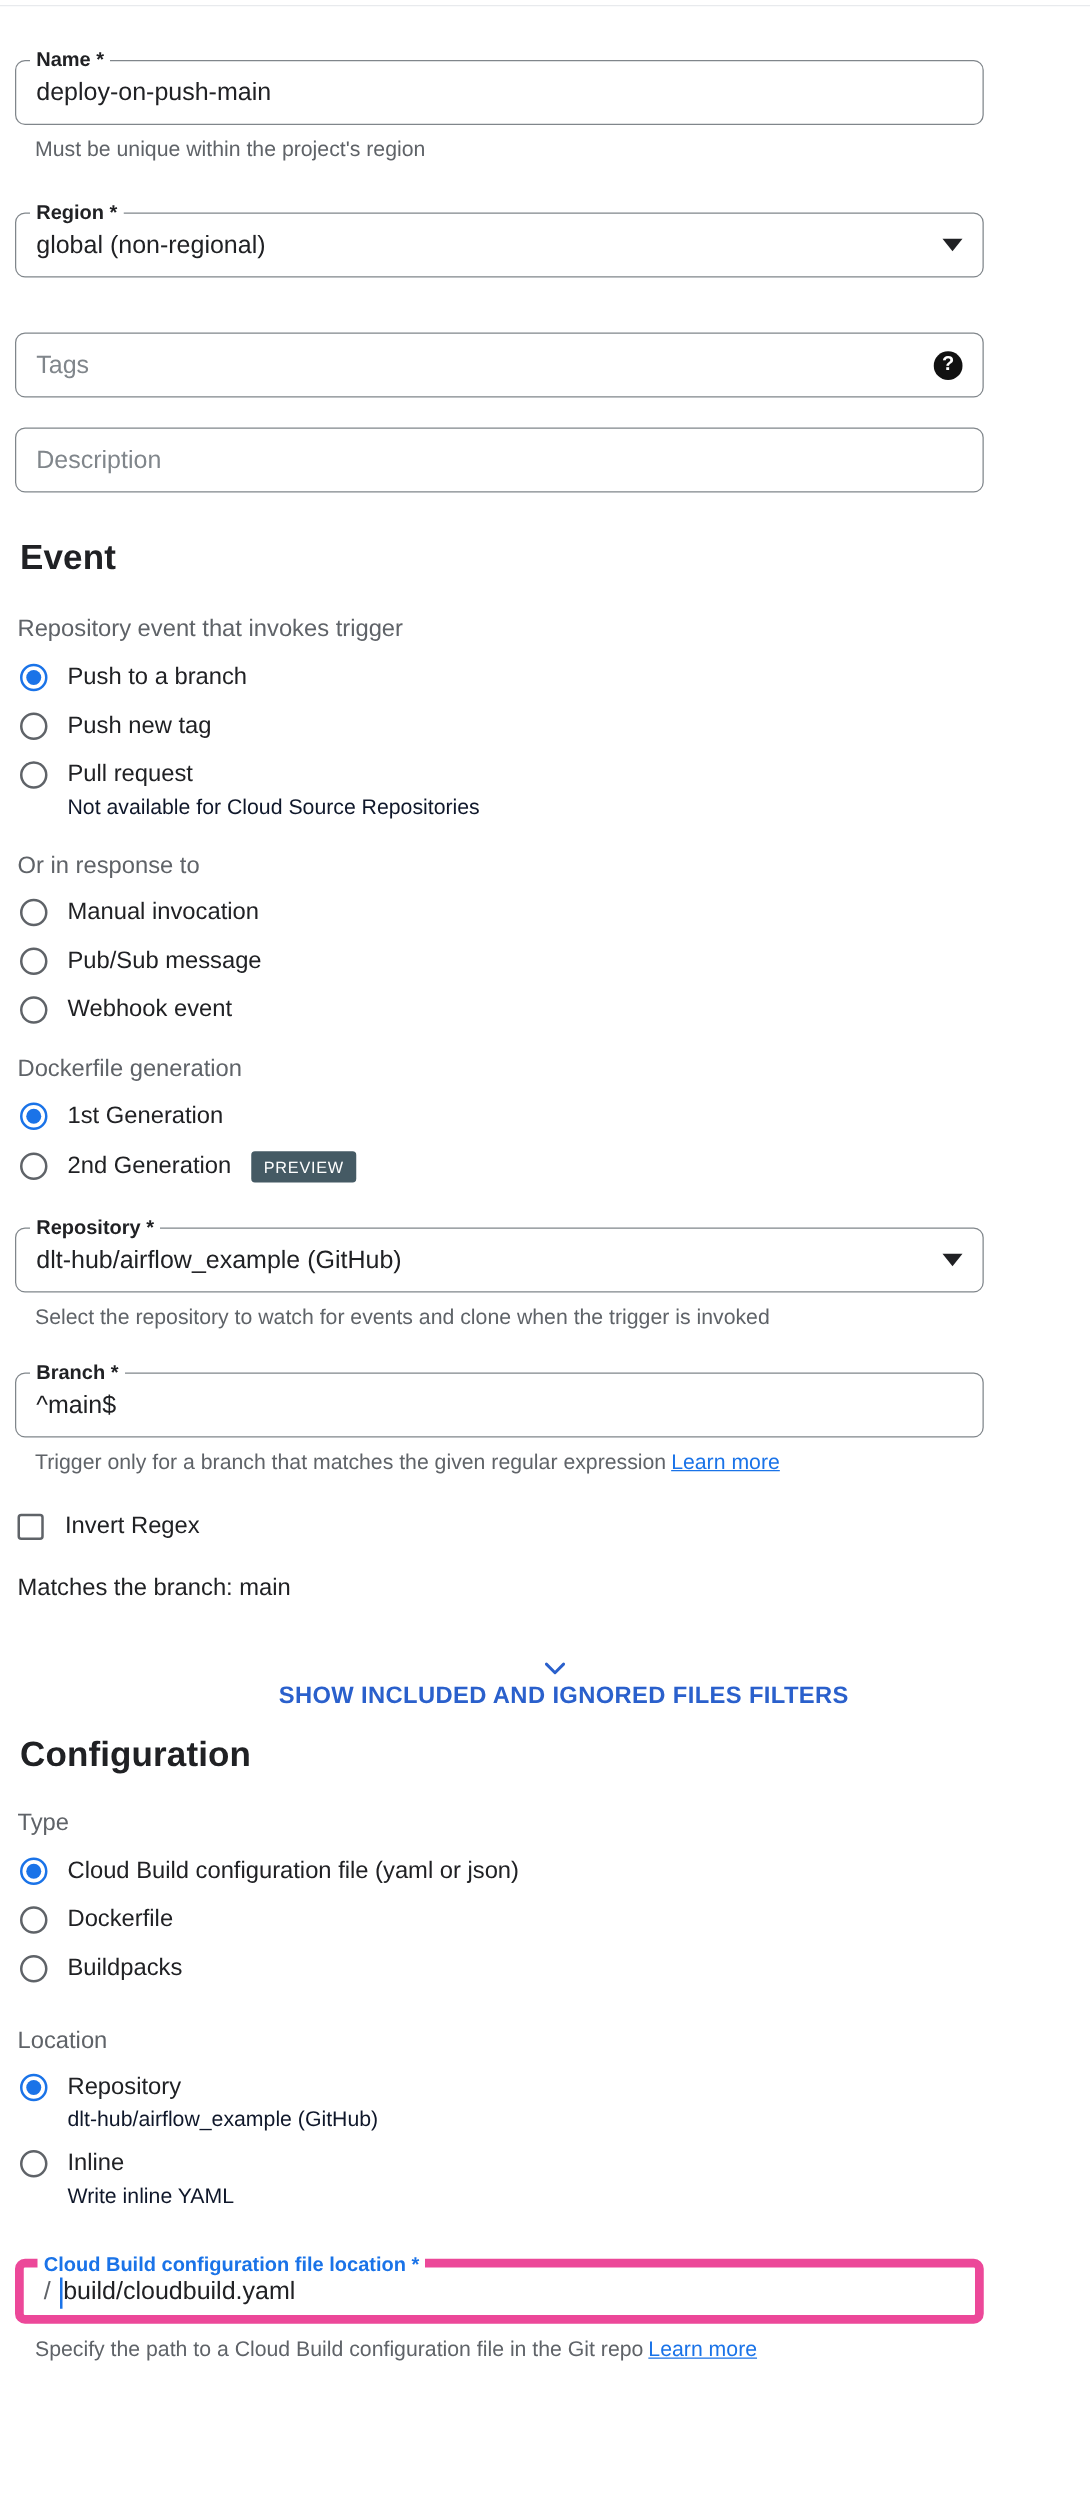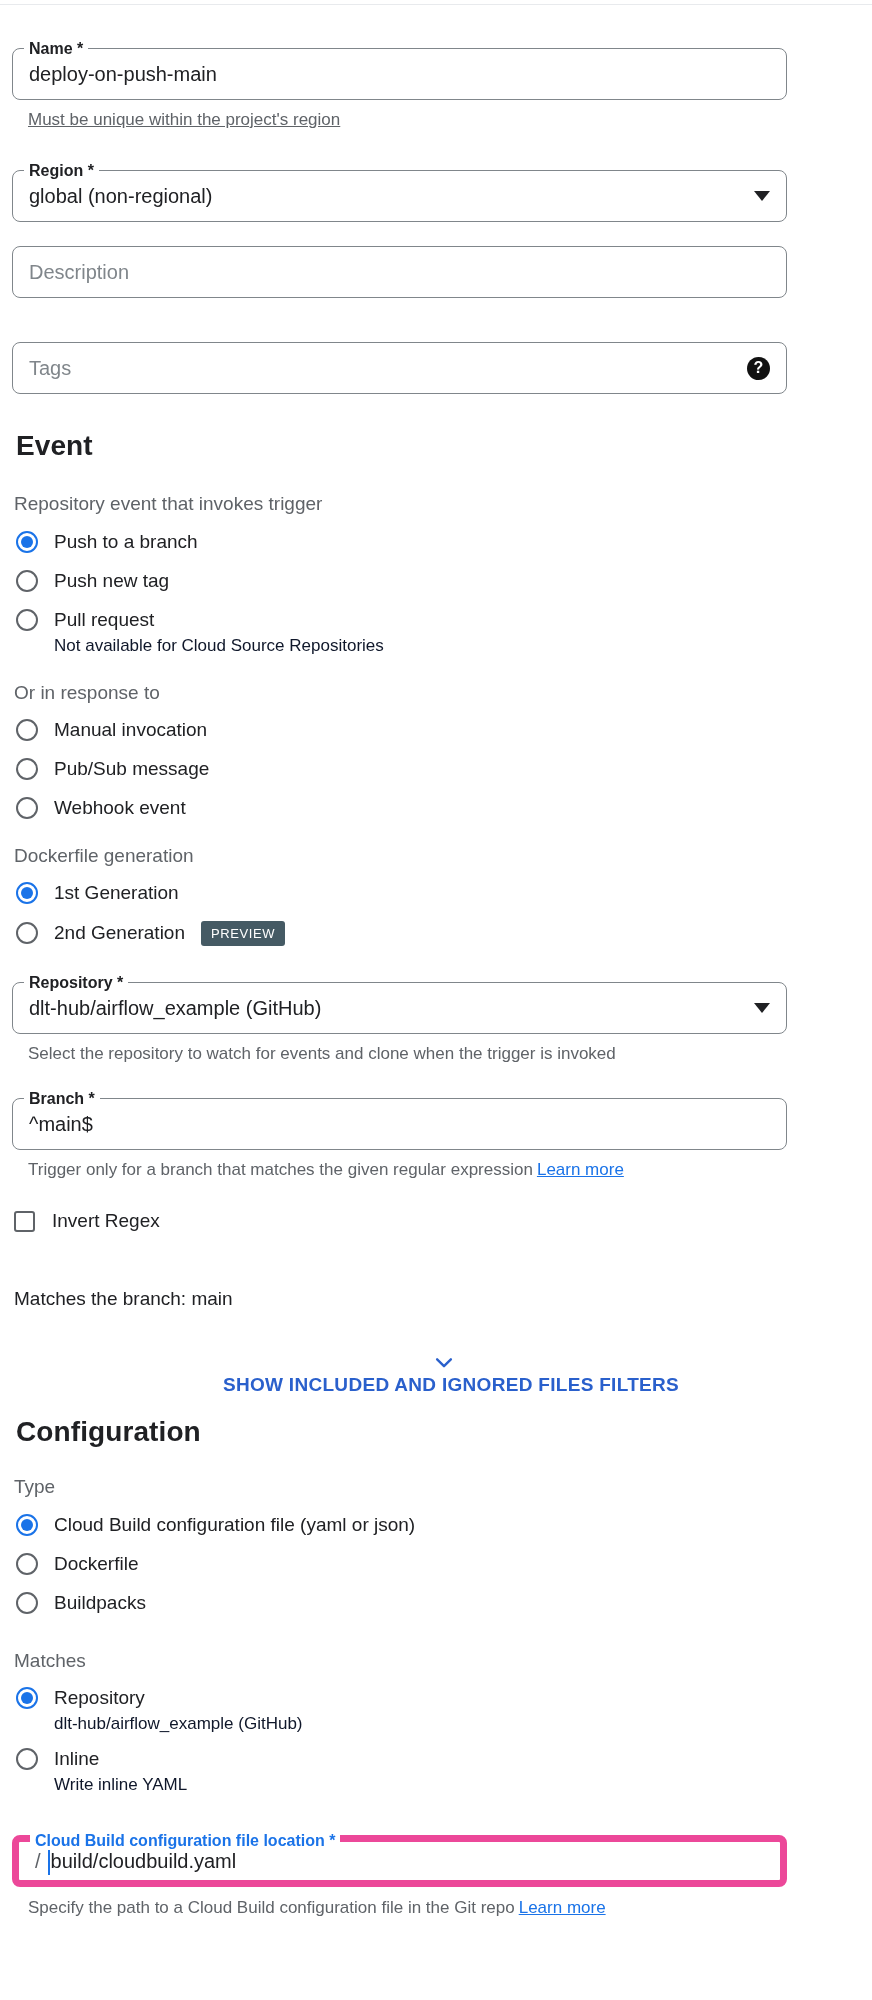--- a/index.html
+++ b/index.html
@@ -66,41 +66,41 @@
 
   .plain-text { margin-left: 14px; font-size: 19px; color: #202124; line-height: 22px; }
 
   .expander { margin-left: 16px; display: flex; align-items: center; color: #1a73e8; cursor: pointer; height: 24px; flex-direction: column; }
   .expander .chev { width: 22px; height: 22px; flex: 0 0 auto; }
   .expander .elabel { margin-left: 14px; font-size: 19px; font-weight: 700; letter-spacing: 0.3px; line-height: 22px; color: #2a60cc; }
   .expander .chev path { stroke: #2a60cc; }
 
   
   .mt-name { margin-top: 43px; }
-  .mt-h1 { margin-top: 10px; text-decoration: underline; }
+  .mt-h1 { margin-top: 10px; }
   .mt-region { margin-top: 40px; }
   .mt-desc { margin-top: 24px; }
   .mt-tags { margin-top: 44px; }
   .mt-event { margin-top: 36px; }
   .mt-grouplabel { margin-top: 31px; }
   .mt-radio1 { margin-top: 16px; }
   .mt-radio { margin-top: 17px; }
   .mt-note { margin-top: 5px; }
   .mt-or { margin-top: 26px; }
   .mt-radio-or1 { margin-top: 15px; }
   .mt-source { margin-top: 44px; }
   .mt-gen { margin-top: 26px; }
   .mt-gen1 { margin-top: 15px; }
   .mt-gen2 { margin-top: 16px; height: 26px; }
   .mt-repo { margin-top: 36px; }
   .mt-repo-h { margin-top: 10px; }
   .mt-branch { margin-top: 34px; }
   .mt-branch-h { margin-top: 10px; }
   .mt-invert { margin-top: 30px; }
-  .mt-matches { margin-top: 56px; }
+  .mt-matches { margin-top: 28px; }
   .mt-show { margin-top: 42px; }
   .mt-config { margin-top: 40px; }
   .mt-type { margin-top: 28px; }
   .mt-loc { margin-top: 36px; }
   .mt-loc1 { margin-top: 15px; }
   .mt-loc2 { margin-top: 14px; }
   .mt-file { margin-top: 40px; }
   .mt-file-h { margin-top: 11px; }
 </style>
 </head>
@@ -115,27 +115,27 @@
     <span class="fvalue">deploy-on-push-main</span>
   </div>
   <div class="helper mt-h1">Must be unique within the project's region</div>
 
   <div class="field mt-region">
     <span class="flabel">Region *</span>
     <span class="fvalue">global (non-regional)</span>
     <span class="caret"></span>
   </div>
 
-  <div class="field mt-desc">
-    <span class="fplaceholder">Description</span>
-  </div>
-
   <div class="field mt-tags">
     <span class="fplaceholder">Tags</span>
     <span class="help-icon">?</span>
+  </div>
+
+  <div class="field mt-desc">
+    <span class="fplaceholder">Description</span>
   </div>
 
   <h2 class="section mt-event">Event</h2>
   <div class="group-label mt-grouplabel">Repository event that invokes trigger</div>
 
   <div class="radio-row mt-radio1">
     <span class="radio checked"></span>
     <span class="rlabel">Push to a branch</span>
   </div>
   <div class="radio-row mt-radio">
@@ -213,21 +213,21 @@
   </div>
   <div class="radio-row mt-radio">
     <span class="radio"></span>
     <span class="rlabel">Dockerfile</span>
   </div>
   <div class="radio-row mt-radio">
     <span class="radio"></span>
     <span class="rlabel">Buildpacks</span>
   </div>
 
-  <div class="group-label mt-loc">Matches</div>
+  <div class="group-label mt-loc">Location</div>
 
   <div class="radio-row mt-loc1">
     <span class="radio checked"></span>
     <span class="rlabel">Repository</span>
   </div>
   <div class="sub-note mt-note">dlt-hub/airflow_example (GitHub)</div>
 
   <div class="radio-row mt-loc2">
     <span class="radio"></span>
     <span class="rlabel">Inline</span>

